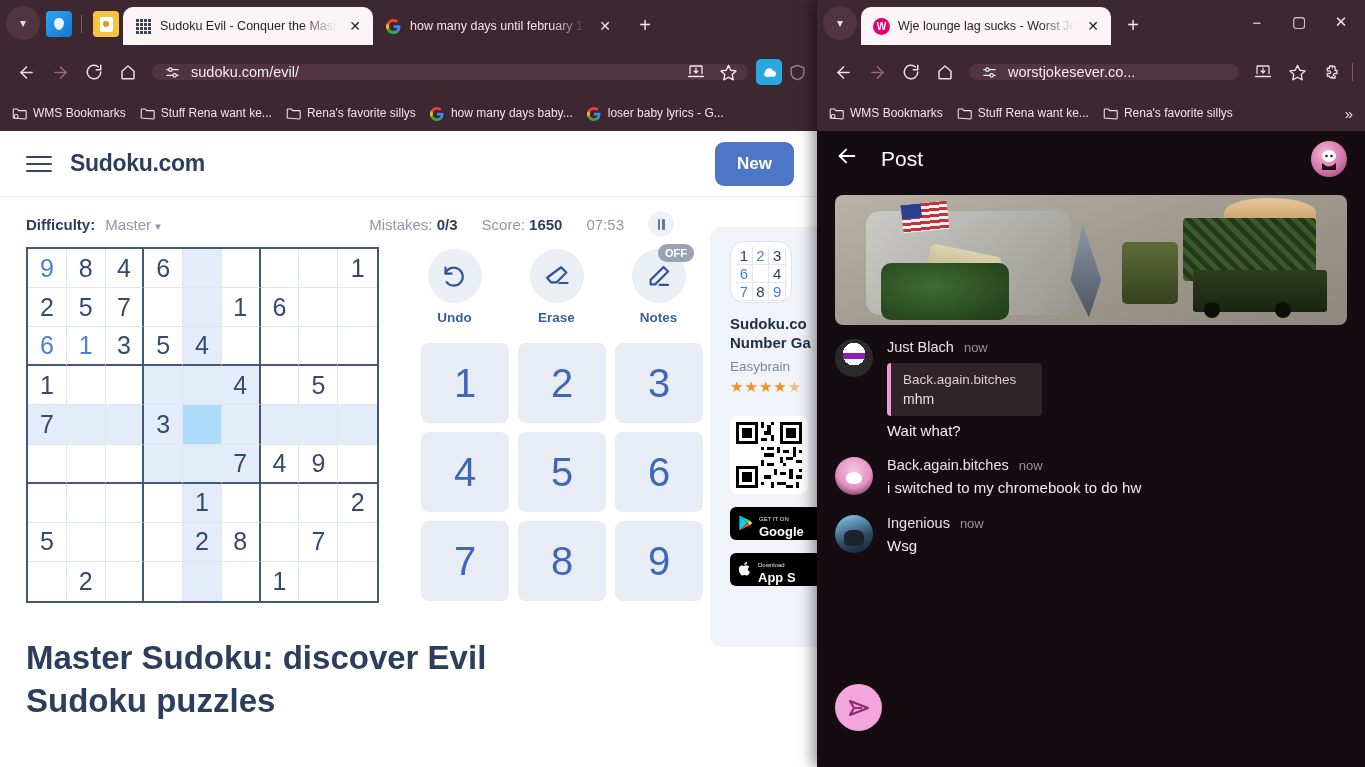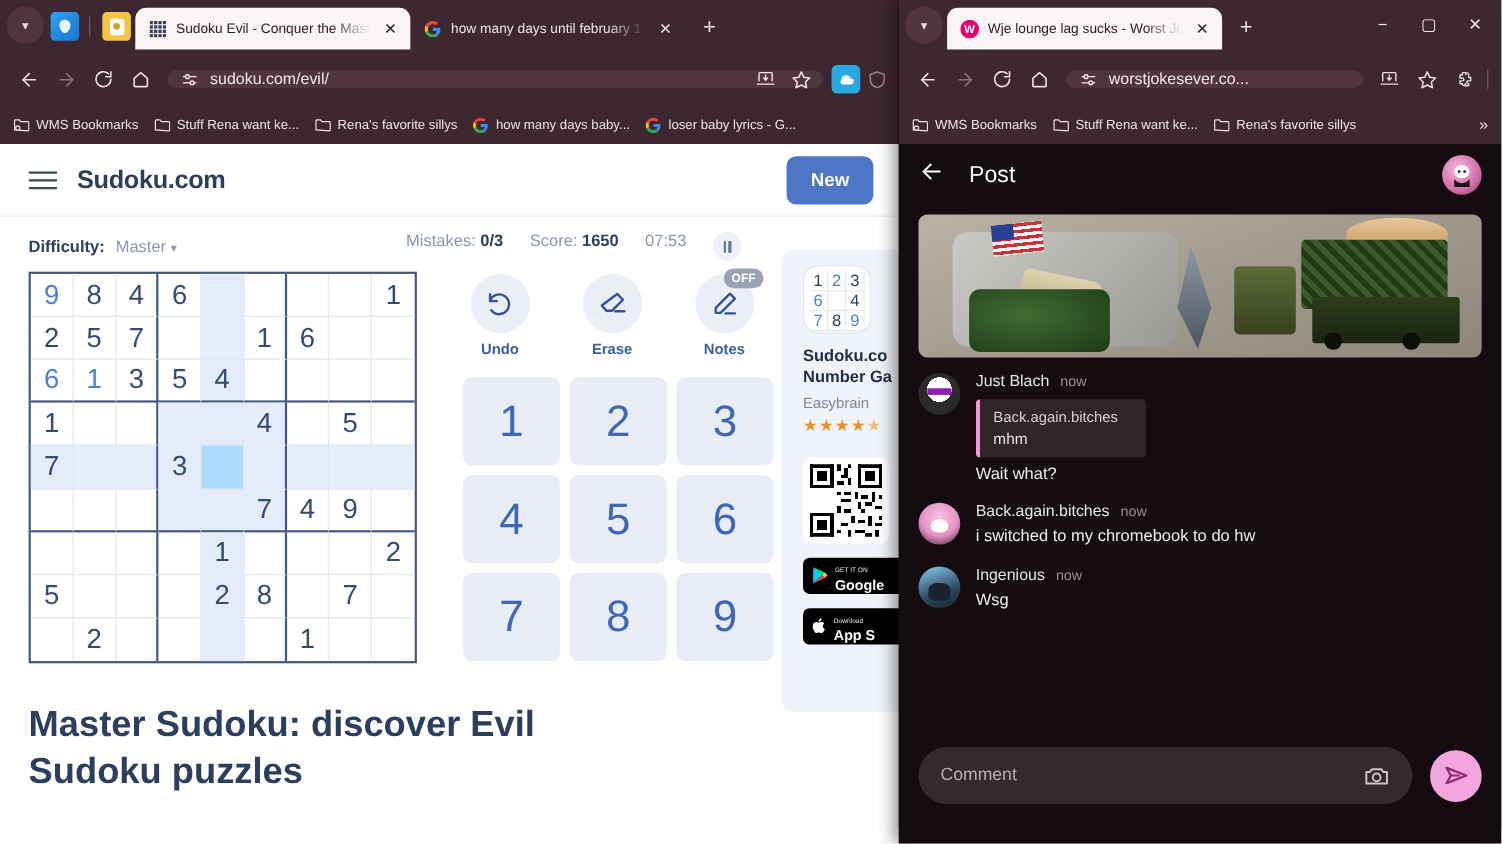--- a/index.html
+++ b/index.html
@@ -70,21 +70,21 @@
      border-bottom:1px solid #e9edf3; justify-content:space-between; }
   .hamburger { width:26px; display:flex; flex-direction:column; gap:5px; }
   .hamburger span { height:2px; background:#344863; border-radius:2px; display:block;}
   .brand { font-size:23px; font-weight:bold; color:#2c3e5d; letter-spacing:-0.3px; }
   .newbtn { background:#4e76c7; color:#fff; border-radius:9px; padding:12px 22px;
      font-size:17px; font-weight:bold; }
 
   .gamebar { display:flex; align-items:center; padding:14px 26px 10px; font-size:15px; gap:0; }
   .diff-label { color:#2c3e5d; font-weight:bold; }
   .diff-val { color:#8b97ab; margin-left:10px; }
-  .gb-right { margin-left:auto; display:flex; align-items:flex-start; gap:24px; padding-right:120px;}
+  .gb-right { margin-left:auto; display:flex; align-items:center; gap:24px; padding-right:120px;}
   .gb-item { color:#8b97ab; }
   .gb-item b { color:#2c3e5d; }
   .pausebtn { width:26px;height:26px;border-radius:13px;background:#eef1f7;
      display:flex;align-items:center;justify-content:center;gap:2px; }
   .pausebtn i { width:2.5px;height:11px;background:#5f79a5;display:block;border-radius:1px;}
 
   .gamearea { display:flex; padding:0 26px; gap:22px; }
 
   .board { width:356px; height:356px; display:grid;
      grid-template-columns:repeat(9,1fr); grid-template-rows:repeat(9,1fr);
@@ -857,29 +857,20 @@
             <span class="cname">Ingenious</span>
             <span class="ctime">now</span>
           </div>
           <div class="ctext">Wsg</div>
         </div>
       </div>
 
     </div>
 
     <div class="composer">
-      <div class="cinput">
-        <span class="ph">Comment</span>
-        <span style="display:flex">
-          <svg width="25" height="25" viewBox="0 0 24 24" fill="none" stroke="#cfc3c9" stroke-width="1.7" stroke-linejoin="round">
-            <path d="M3 8.5h3.2L8 6h8l1.8 2.5H21v10H3z"></path>
-              <circle cx="12" cy="13.2" r="3.4"></circle>
-          </svg>
-        </span>
-      </div>
       <div class="sendbtn">
         <svg width="24" height="24" viewBox="0 0 24 24" fill="#8e2e72">
             <path d="M3 5l18 7-18 7 4-7z" stroke="#8e2e72" stroke-width="1.5" stroke-linejoin="round" fill="#f3a5dd"></path>
             <path d="M3 5l18 7-18 7 4-7-4-7z" fill="none" stroke="#8e2e72" stroke-width="2" stroke-linejoin="round"></path>
             <line x1="7" y1="12" x2="15" y2="12" stroke="#8e2e72" stroke-width="2"></line>
           </svg>
       </div>
     </div>
 
   </div>

